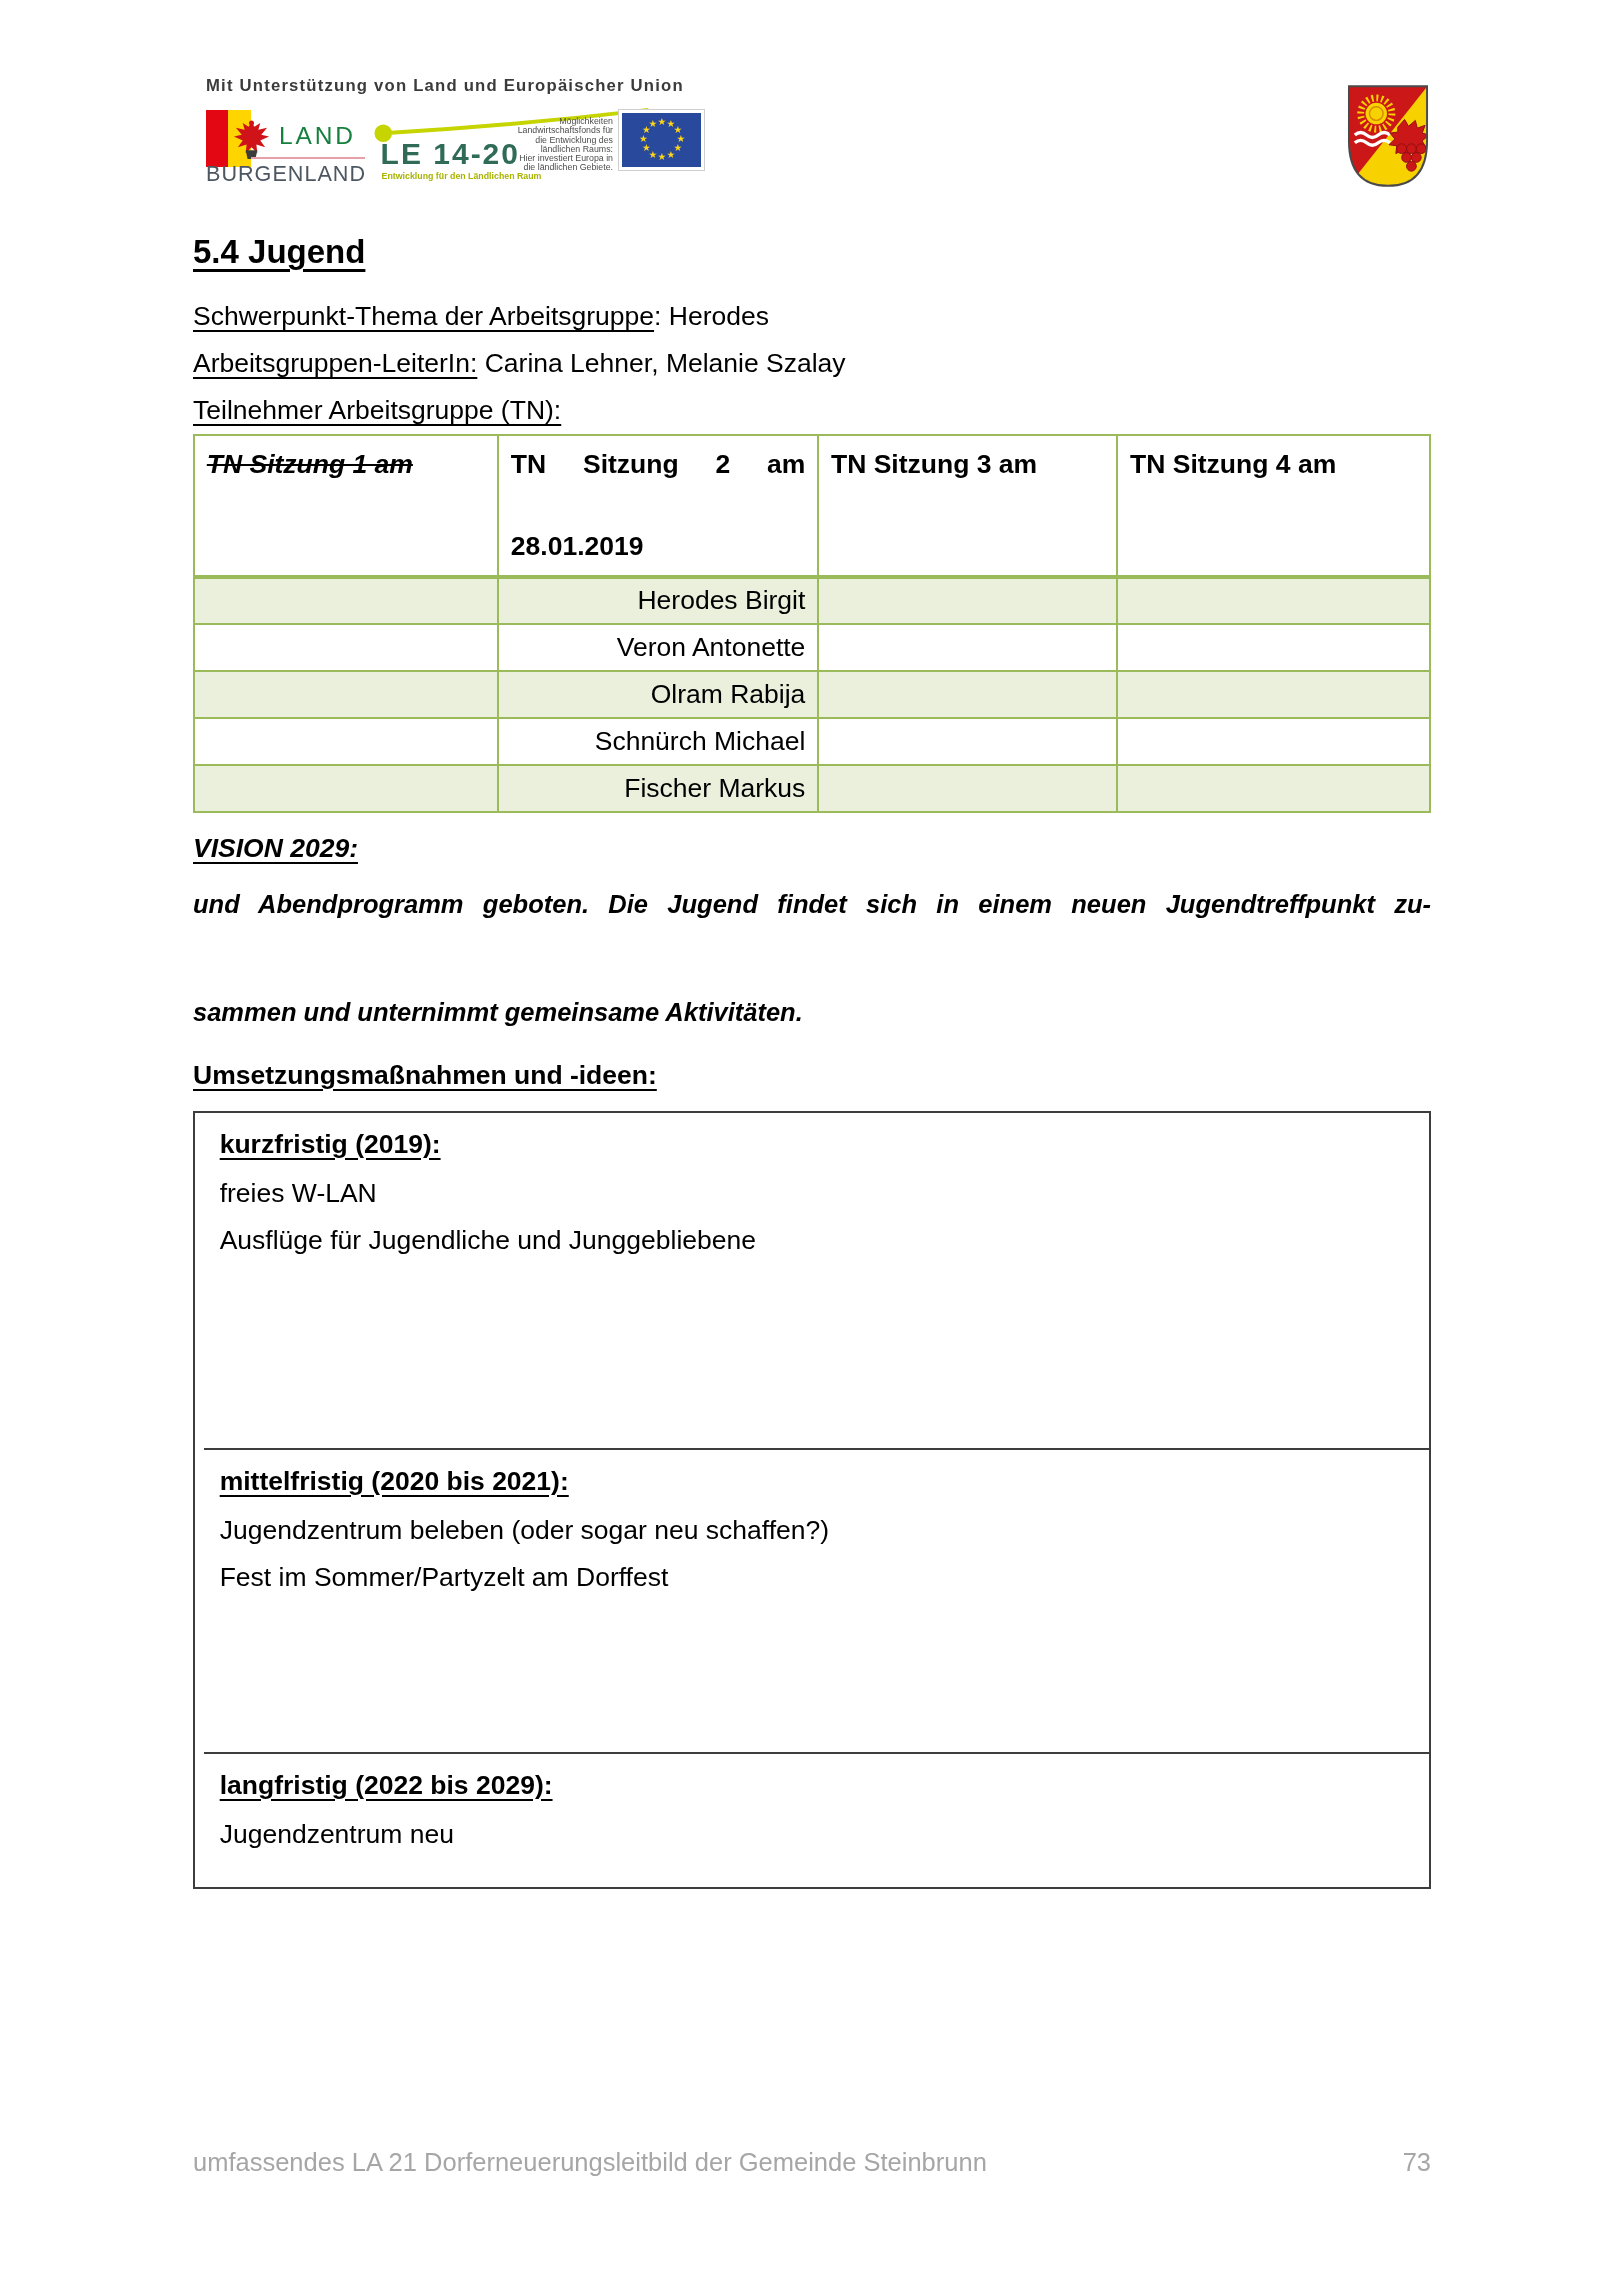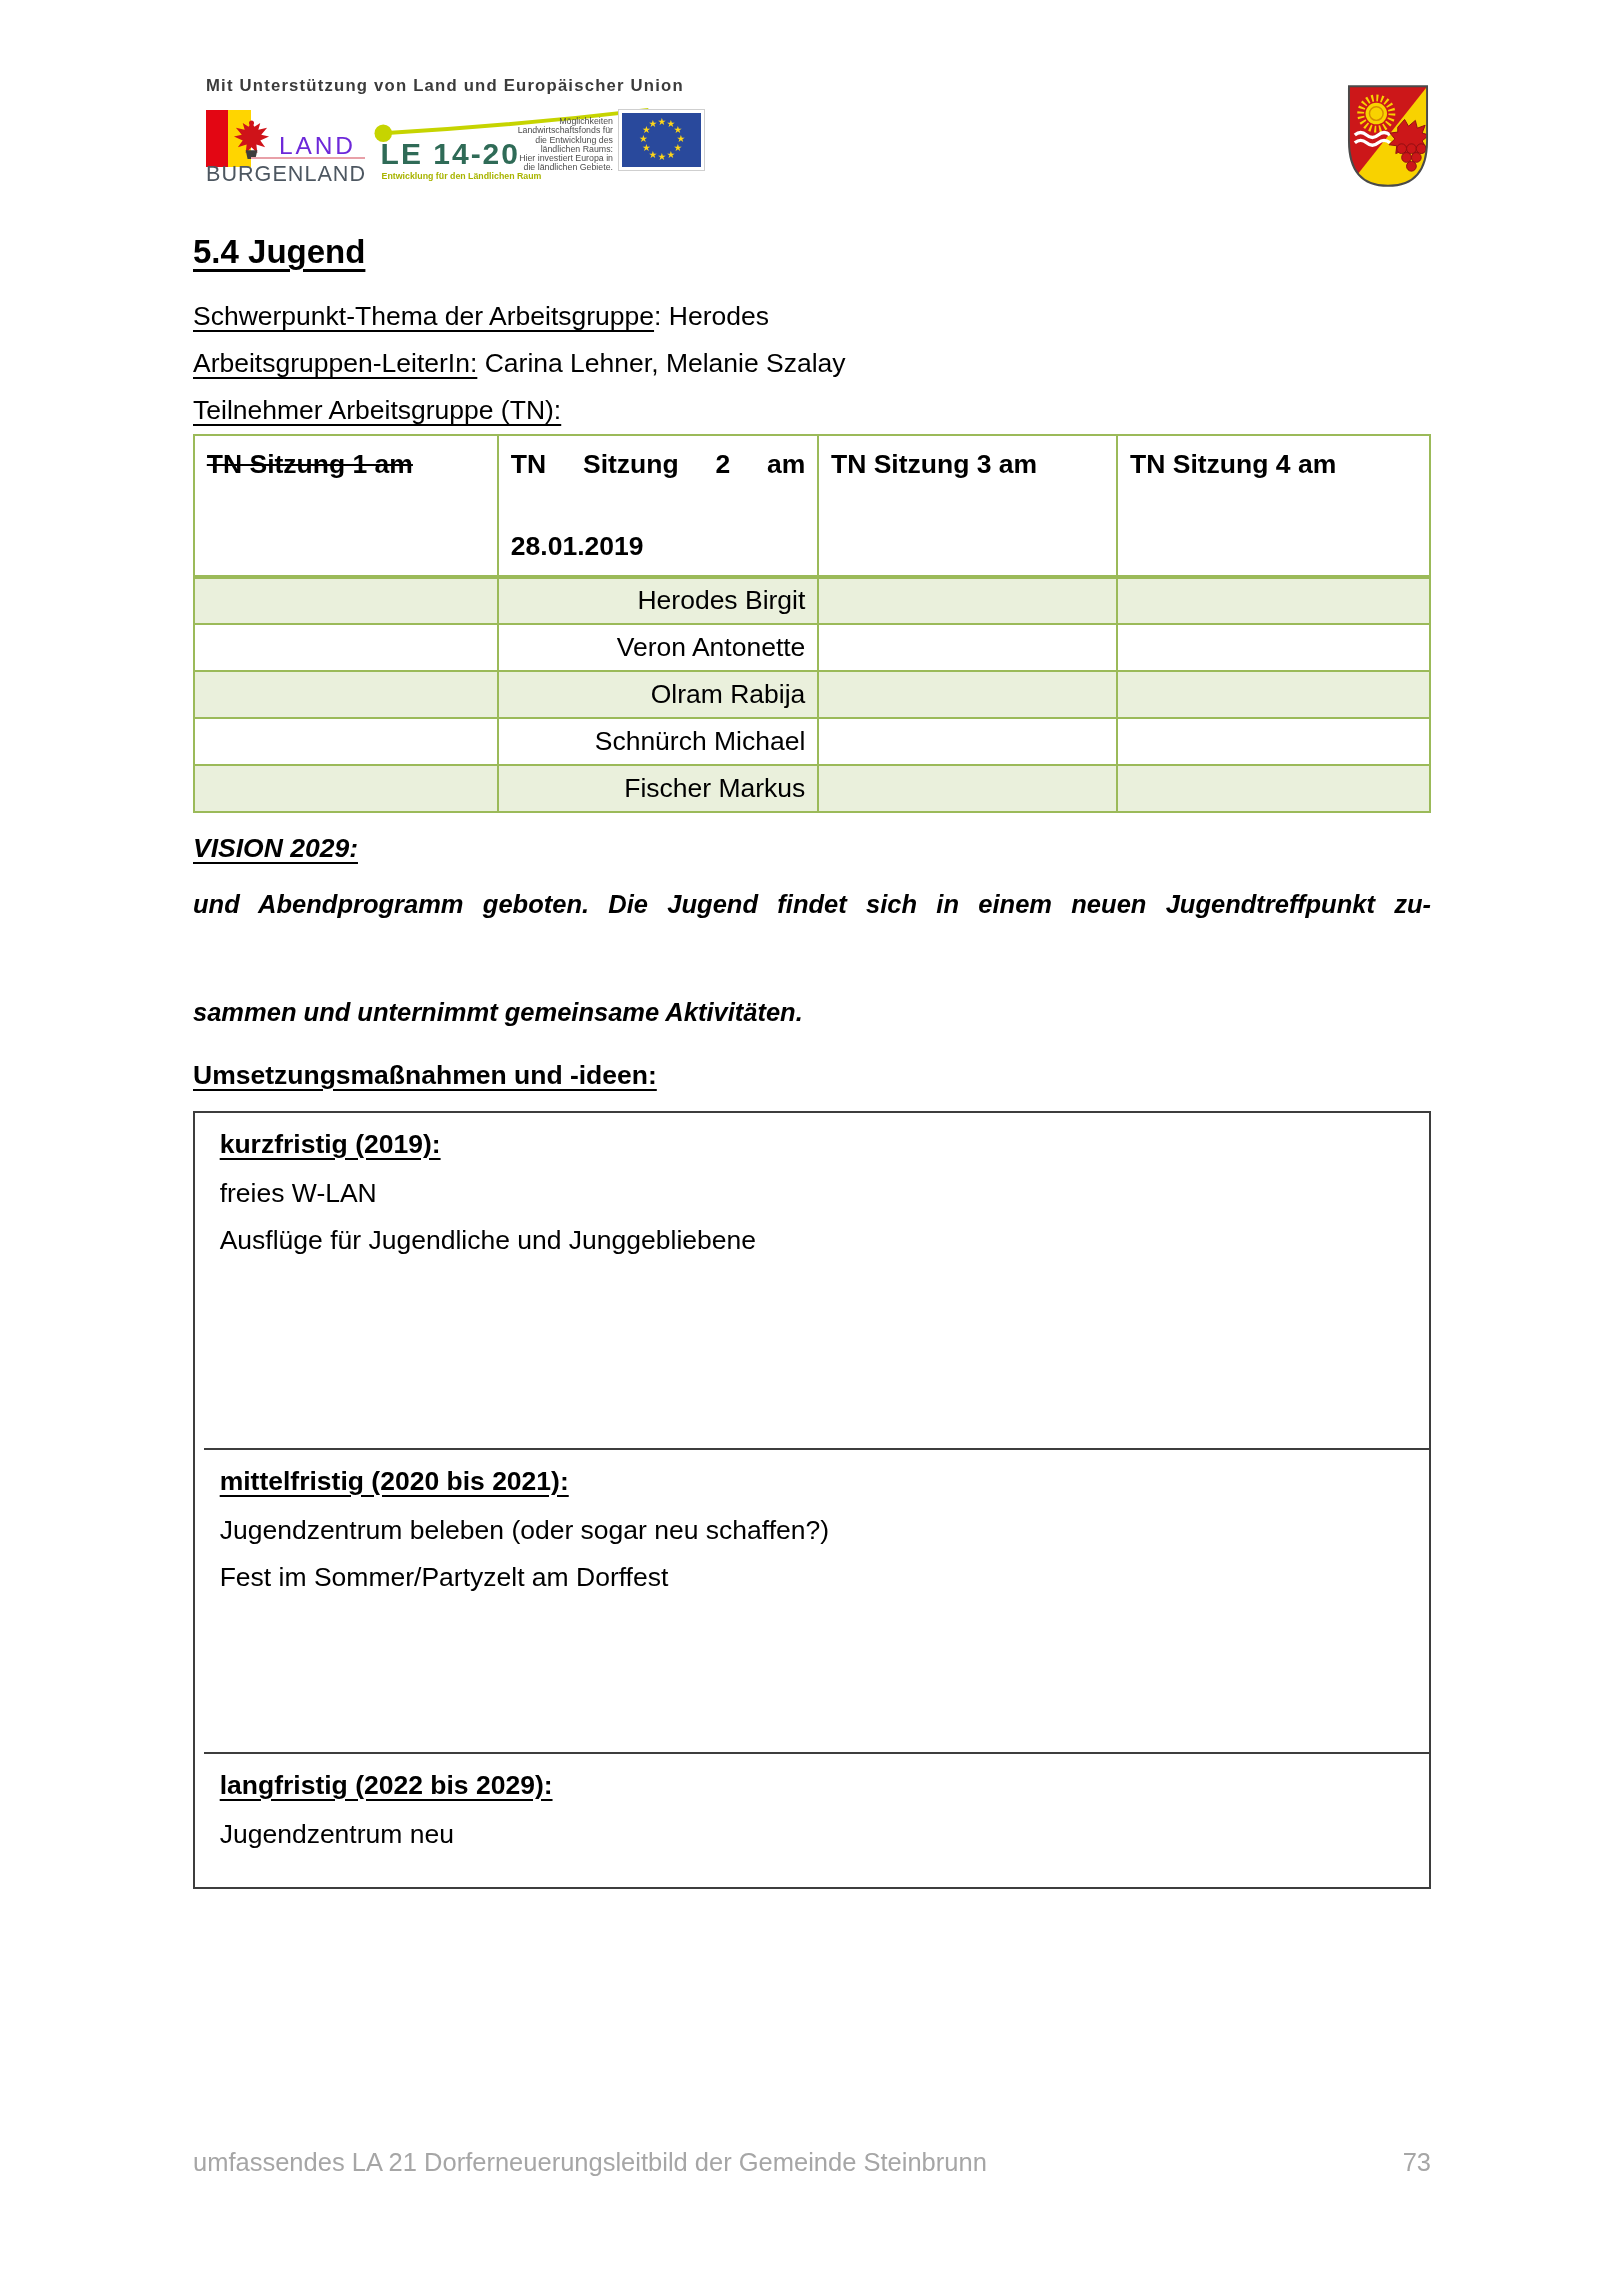--- a/index.html
+++ b/index.html
@@ -17,21 +17,21 @@
 
   
   .support-text{
     position:absolute; left:206px; top:76px;
     font-size:16.7px; font-weight:700; letter-spacing:1.2px; color:#3b3b3b;
   }
   .bgl-logo{ position:absolute; left:206px; top:108px; width:176px; height:80px; }
   .bgl-flag{ position:absolute; left:0; top:2px; width:45px; height:57px;
     background:linear-gradient(to right,#e30613 0 50%,#ffd500 50% 100%); }
   .bgl-eagle{ position:absolute; left:25.5px; top:9.8px; }
-  .bgl-land{ position:absolute; left:73px; top:24px; font-size:24.5px; letter-spacing:2.9px; color:#6d28d9; font-weight:400; }
+  .bgl-land{ position:absolute; left:73px; top:14px; font-size:24.5px; letter-spacing:2.9px; color:#15803d; font-weight:400; }
   .bgl-rule{ position:absolute; left:45px; top:49px; width:114px; height:2px; background:#e8a0a8; }
   .bgl-name{ position:absolute; left:0px; top:53px; font-size:21.6px; letter-spacing:1px; color:#4d5761; font-weight:500; }
 
   .le-logo{ position:absolute; left:363px; top:110px; width:216px; height:69px; }
   .le-title{ position:absolute; left:17.6px; top:27.4px; font-size:30px; font-weight:700; letter-spacing:2px; color:#2f6b57; }
   .le-sub{ position:absolute; left:18.6px; top:61px; font-size:8.8px; font-weight:700; color:#a8b400; white-space:nowrap; }
   .le-swoosh{ position:absolute; left:5.9px; top:-3.9px; }
 
   .eafrd{ position:absolute; left:495px; top:117px; width:118px;
     font-size:8.8px; line-height:9.3px; text-align:right; color:#4d4d4d; }
@@ -60,21 +60,21 @@
   .ptable, .ptable th, .ptable td{ border:2px solid #9bba59; }
   .ptable{ border:2.9px solid #9bba59; }
   .ptable th{
     height:92px; vertical-align:top; text-align:left;
     padding:7.8px 11.8px; font-weight:700; line-height:41px;
     border-bottom:4.9px solid #9bba59; background:#fff;
   }
   .ptable td{ height:47px; padding:2px 11.8px; font-weight:400;text-align:right; }
   .row-green td{ background:#eaf0dc; }
   .row-white td{ background:#ffffff; }
-  .strike{ text-decoration:line-through; text-decoration-thickness:2px; }
+  .strike{ text-decoration:line-through; text-decoration-thickness:2px;font-style:italic; }
   .jline{ display:block; width:100%; text-align:justify; }
   .jline::after{ content:""; display:inline-block; width:100%; }
 
   
   .vision{ position:absolute; left:193px; top:833px; width:1238px; }
   .vision-head{
     display:inline-block; font-size:26.5px; font-weight:700; font-style:italic;
     text-decoration:underline; text-decoration-thickness:2px; text-underline-offset:4.9px;
   }
   .vision-par{ margin-top:12.7px; font-size:25.5px; font-weight:700; font-style:italic; line-height:54px; }

